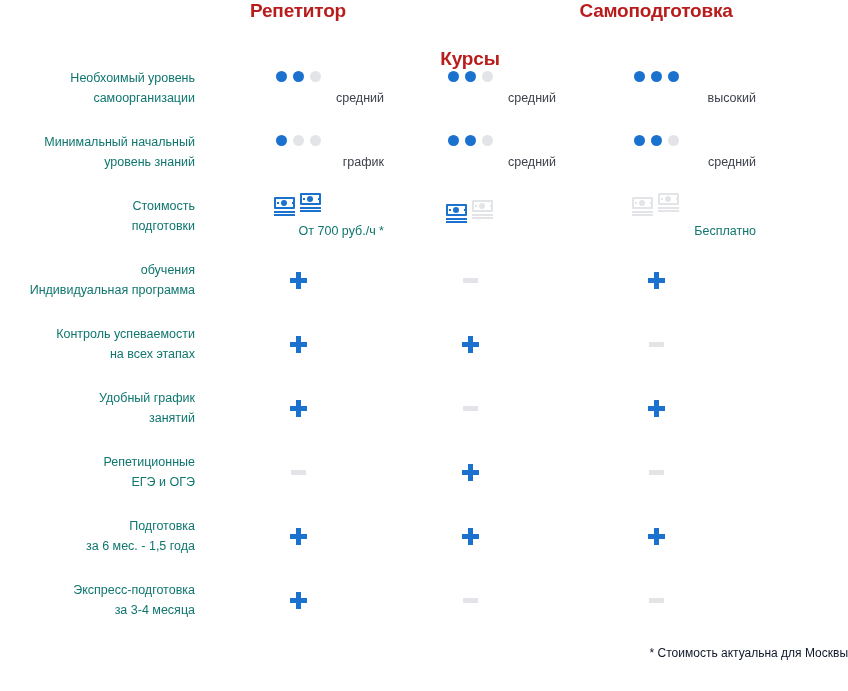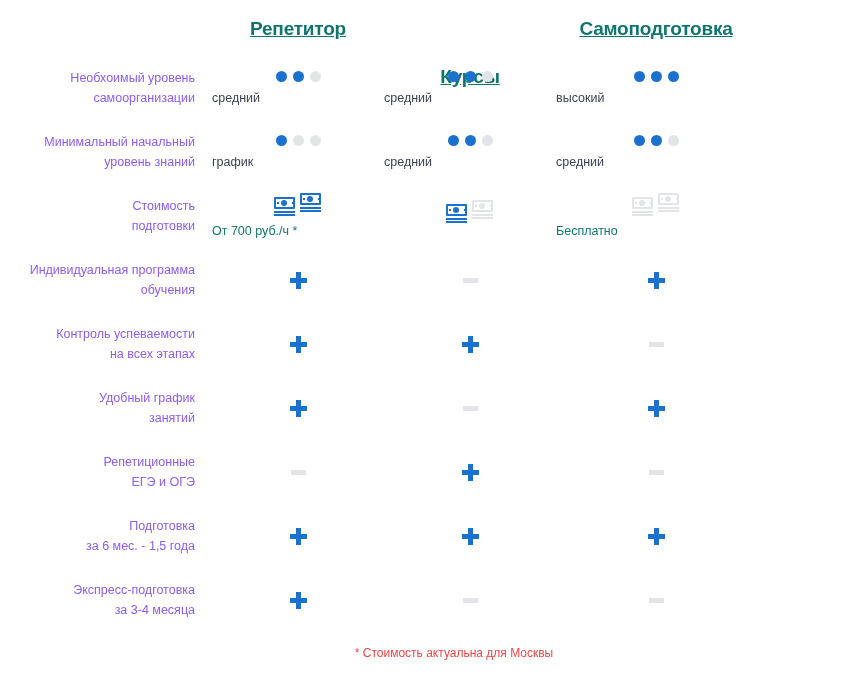--- a/index.html
+++ b/index.html
@@ -29,47 +29,46 @@
   }
   .head-label-spacer {
     width: 212px;
     flex: 0 0 212px;
   }
   .col-head {
     flex: 0 0 172px;
     text-align: center;
     font-size: 19px;
     font-weight: bold;
-    color: #0f766e;
+    color: #b91c1c;
     letter-spacing: -0.2px;
-    padding-top: 18px;
-    text-decoration: underline;
+    padding-top: 0;
   }
   .col-head.c1 { flex: 0 0 172px; }
   .col-head.c2 { flex: 0 0 172px; margin-top: 48px; }
   .col-head.c3 { flex: 0 0 200px; }
 
   
   .row {
     display: flex;
     align-items: center;
   }
   .row-label {
     width: 212px;
     flex: 0 0 212px;
     text-align: right;
     padding-right: 17px;
     box-sizing: border-box;
     font-size: 12.5px;
     line-height: 20px;
-    color: #8b5cf6;
+    color: #0f766e;
   }
   .cell {
     flex: 0 0 172px;
-    text-align: left;
+    text-align: right;
     position: relative;
   }
   .cell.c3 { flex: 0 0 200px; }
 
   
   .row.dots-row   { height: 64px; }
   .row.money-row  { height: 64px; }
   .row.mark-row   { height: 64px; }
 
   
@@ -180,23 +179,23 @@
   }
   .mark-minus {
     width: 15px;
     height: 5px;
     margin: 0 auto;
     background: #e2e4e8;
   }
 
   
   .footnote {
-    text-align: center;
+    text-align: right;
     font-size: 12px;
-    color: #ef4444;
+    color: #0f172a;
     padding-left: 60px;
     padding-top: 14px;
   }
 </style>
 </head>
 <body>
 
 <div class="table">
 
   <div class="head-row">
@@ -330,22 +329,22 @@
               <div class="pip r"></div>
               <div class="stack1"></div>
               <div class="stack2"></div>
             </div>
           </div>
           <div class="cost-text">Бесплатно</div>
         </div>
       </div>
       <div class="row mark-row">
         <div class="row-label">
+          <div>обучения</div>
           <div>Индивидуальная программа</div>
-          <div>обучения</div>
         </div>
         <div class="cell">
           <div class="mark-plus"></div>
         </div>
         <div class="cell">
           <div class="mark-minus"></div>
         </div>
         <div class="cell c3">
           <div class="mark-plus"></div>
         </div>

